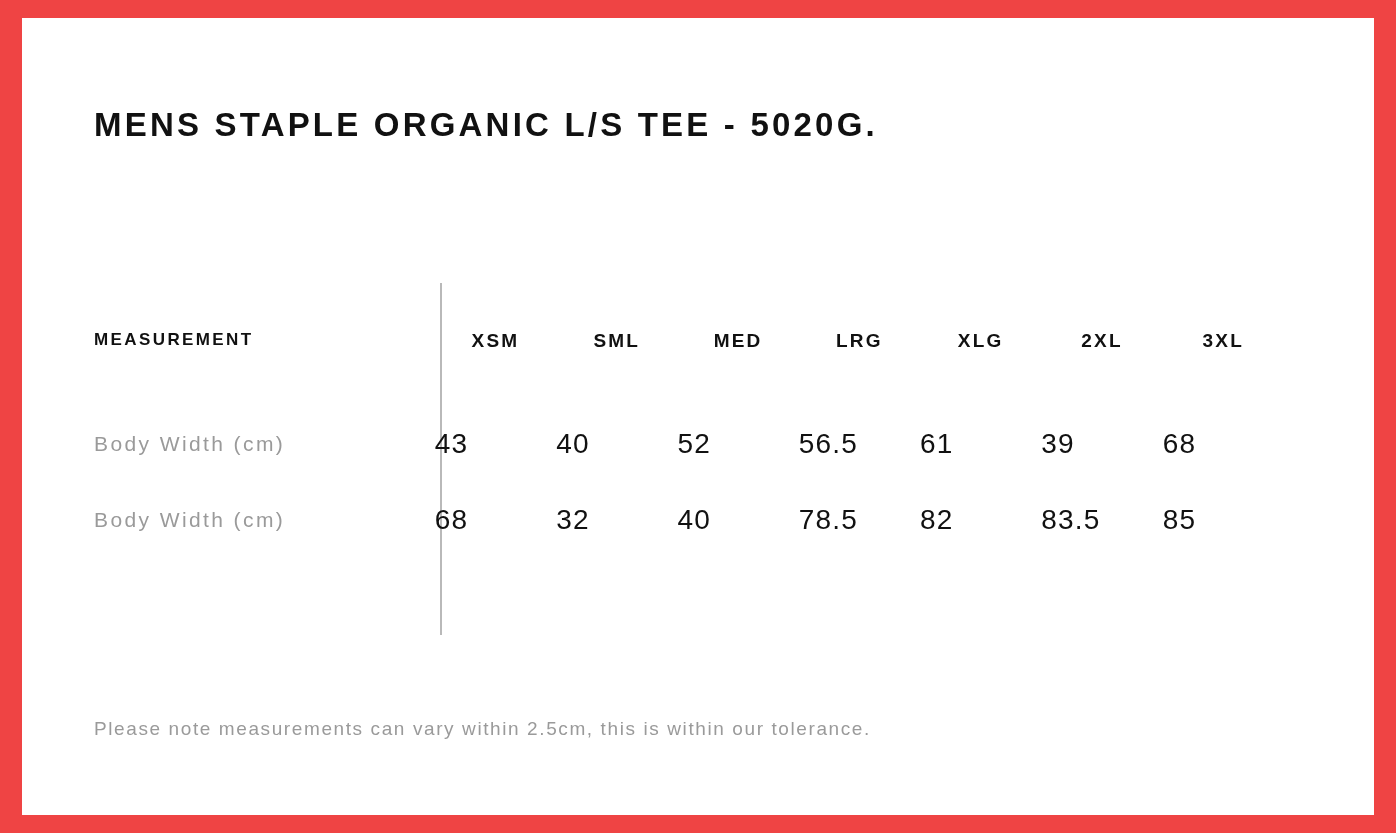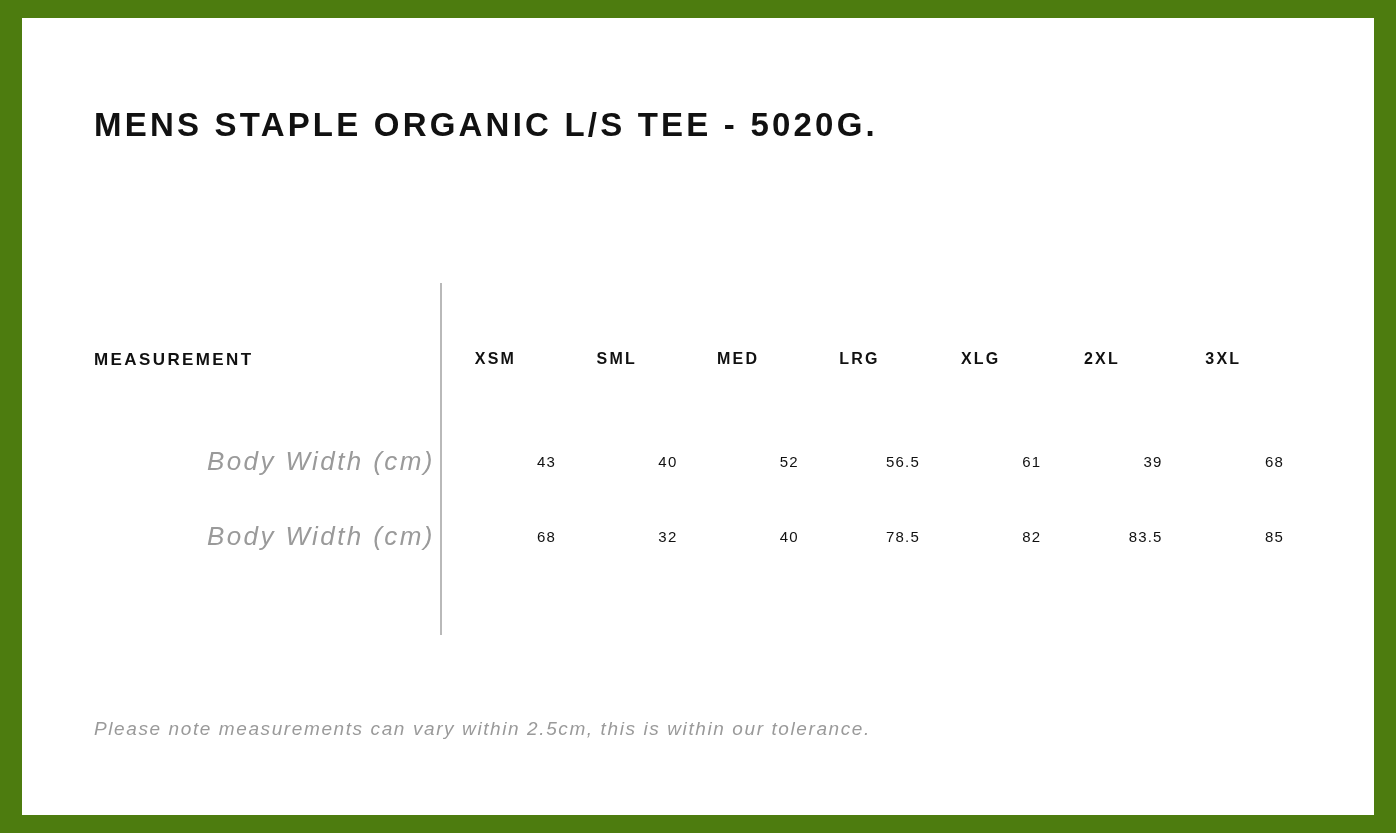--- a/index.html
+++ b/index.html
@@ -11,21 +11,21 @@
     width: 1396px;
     height: 833px;
     font-family: "Liberation Sans", sans-serif;
     overflow: hidden;
   }
   .page {
     position: relative;
     box-sizing: border-box;
     width: 1396px;
     height: 833px;
-    background: #4d7c0f;
+    background: #ef4444;
     padding: 18px 22px;
   }
   .card {
     box-sizing: border-box;
     width: 100%;
     height: 100%;
     background: #ffffff;
     position: relative;
     padding: 0;
   }
@@ -43,68 +43,66 @@
     position: absolute;
     left: 418px;
     top: 265px;
     width: 2px;
     height: 352px;
     background: #b9b9b9;
   }
   table.size-table {
     position: absolute;
     left: 72px;
-    top: 332px;
+    top: 312px;
     width: 1190px;
     border-collapse: collapse;
     table-layout: fixed;
   }
   table.size-table col.measure-col { width: 340px; }
   table.size-table col.size-col { width: 121px; }
 
   table.size-table th.measure-head {
     text-align: left;
     font-size: 17px;
     font-weight: bold;
     letter-spacing: 2.4px;
     color: #111111;
     padding: 0 0 54px 0;
     vertical-align: top;
   }
   table.size-table th.size-head {
     text-align: center;
-    font-size: 16px;
+    font-size: 19px;
     font-weight: bold;
     letter-spacing: 2.2px;
     color: #111111;
     padding: 0 0 54px 0;
     vertical-align: top;
   }
   table.size-table td.measure-cell {
-    text-align: right;
-    font-size: 26px;
+    text-align: left;
+    font-size: 21px;
     letter-spacing: 2.4px;
     color: #9a9a9a;
     padding: 22px 0;
     white-space: nowrap;
-    font-style: italic;
   }
   table.size-table td.value-cell {
-    text-align: right;
-    font-size: 15px;
+    text-align: left;
+    font-size: 28px;
     letter-spacing: 1.2px;
     color: #111111;
     padding: 22px 0;
   }
   .note {
     position: absolute;
     left: 72px;
     top: 700px;
     font-size: 19px;
-    font-style: italic;
     letter-spacing: 1.6px;
     color: #9a9a9a;
     white-space: nowrap;
   }
 </style>
 </head>
 <body>
 
 <div class="page">
   <div class="card">

